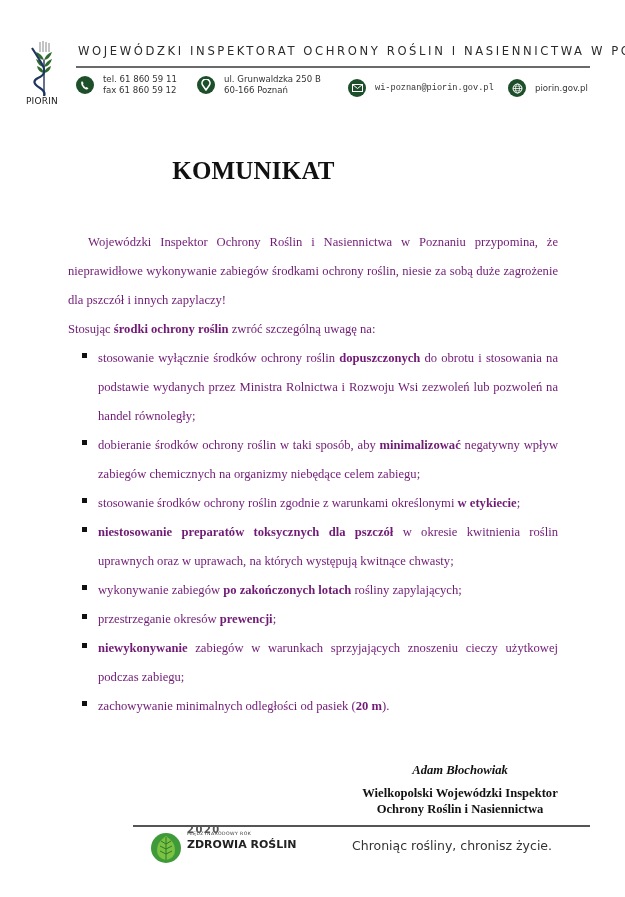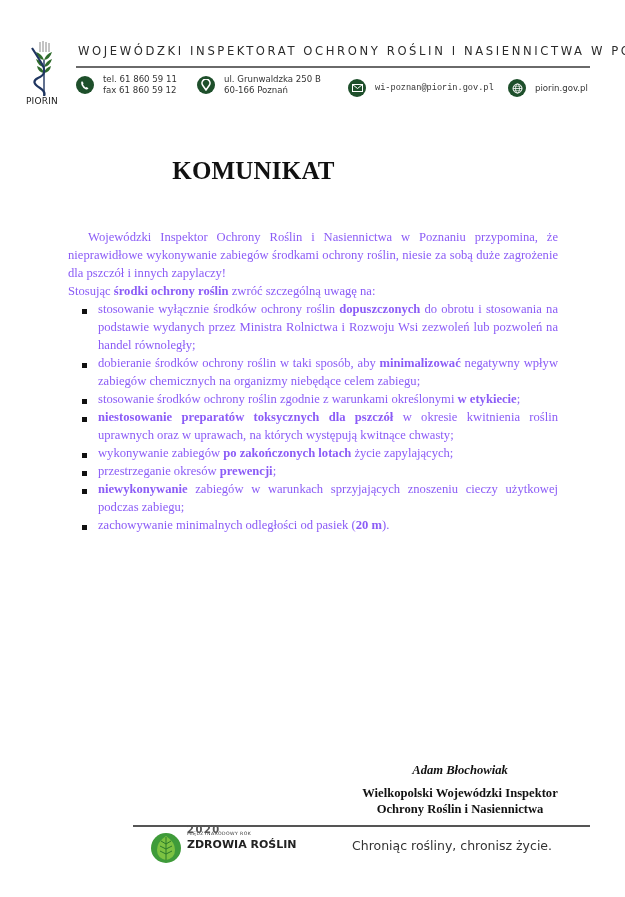--- a/index.html
+++ b/index.html
@@ -13,21 +13,21 @@
   .org-name { position:absolute; left:78px; top:44px; font-size:11.6px; letter-spacing:2.6px; color:#2b2b2b; white-space:nowrap; }
   .header-rule { position:absolute; left:76px; top:66px; width:514px; height:1.5px; background:#6a6a6a; }
   .contact { position:absolute; top:74px; display:flex; align-items:center; }
   .contact .ic { width:18px; height:18px; border-radius:50%; background:#1e4f2b; display:flex; align-items:center; justify-content:center; margin-right:9px; }
   .contact .txt { font-size:8.6px; line-height:11px; color:#333; white-space:nowrap; }
 
   
   .title { position:absolute; left:0; width:507px; top:157px; text-align:center; font-size:25px; font-weight:bold; color:#111; letter-spacing:0.2px; }
 
   
-  .body { position:absolute; left:68px; width:490px; top:228px; font-size:12.6px; color:#8b5cf6; line-height:18px; }
+  .body { position:absolute; left:68px; width:490px; top:228px; font-size:12.6px; color:#701a75; line-height:29px; }
   .p { text-align:justify; margin:0; }
   .p.indent { text-indent:20px; }
   .list { list-style:none; margin:0; padding:0; }
   .list li { position:relative; padding-left:30px; text-align:justify; margin-top:0; }
   .list li:first-child { margin-top:0; }
   .bullet { position:absolute; left:14px; top:9px; width:5px; height:5px; background:#111; }
   b { font-weight:bold; }
 
   .sig { position:absolute; left:330px; width:260px; text-align:center; color:#111; font-size:12.6px; }
   .sig-name { top:763px; font-style:italic; font-weight:bold; position:absolute; left:0; width:100%; }
@@ -123,21 +123,21 @@
 <div class="title serif">KOMUNIKAT</div>
 
 <div class="body serif">
   <p class="p indent">Wojewódzki Inspektor Ochrony Roślin i Nasiennictwa w Poznaniu przypomina, że nieprawidłowe wykonywanie zabiegów środkami ochrony roślin, niesie za sobą duże zagrożenie dla pszczół i innych zapylaczy!</p>
   <p class="p"><span>Stosując </span><b>środki ochrony roślin</b><span> zwróć szczególną uwagę na:</span></p>
   <ul class="list">
     <li><span class="bullet"></span><span>stosowanie wyłącznie środków ochrony roślin </span><b>dopuszczonych</b><span> do obrotu i stosowania na podstawie wydanych przez Ministra Rolnictwa i Rozwoju Wsi zezwoleń lub pozwoleń na handel równoległy;</span></li>
     <li><span class="bullet"></span><span>dobieranie środków ochrony roślin w taki sposób, aby </span><b>minimalizować</b><span> negatywny wpływ zabiegów chemicznych na organizmy niebędące celem zabiegu;</span></li>
     <li><span class="bullet"></span><span>stosowanie środków ochrony roślin zgodnie z warunkami określonymi </span><b>w etykiecie</b><span>;</span></li>
     <li><span class="bullet"></span><span></span><b>niestosowanie preparatów toksycznych dla pszczół</b><span> w okresie kwitnienia roślin uprawnych oraz w uprawach, na których występują kwitnące chwasty;</span></li>
-    <li><span class="bullet"></span><span>wykonywanie zabiegów </span><b>po zakończonych lotach</b><span> życie zapylających;</span></li>
+    <li><span class="bullet"></span><span>wykonywanie zabiegów </span><b>po zakończonych lotach</b><span> rośliny zapylających;</span></li>
     <li><span class="bullet"></span><span>przestrzeganie okresów </span><b>prewencji</b><span>;</span></li>
     <li><span class="bullet"></span><span></span><b>niewykonywanie</b><span> zabiegów w warunkach sprzyjających znoszeniu cieczy użytkowej podczas zabiegu;</span></li>
     <li><span class="bullet"></span><span>zachowywanie minimalnych odległości od pasiek (</span><b>20 m</b><span>).</span></li>
   </ul>
 </div>
 
 <div class="sig serif" style="top:0; height:0;">
   <div class="sig-name">Adam Błochowiak</div>
   <div class="sig-title1">Wielkopolski Wojewódzki Inspektor</div>
   <div class="sig-title2">Ochrony Roślin i Nasiennictwa</div>

